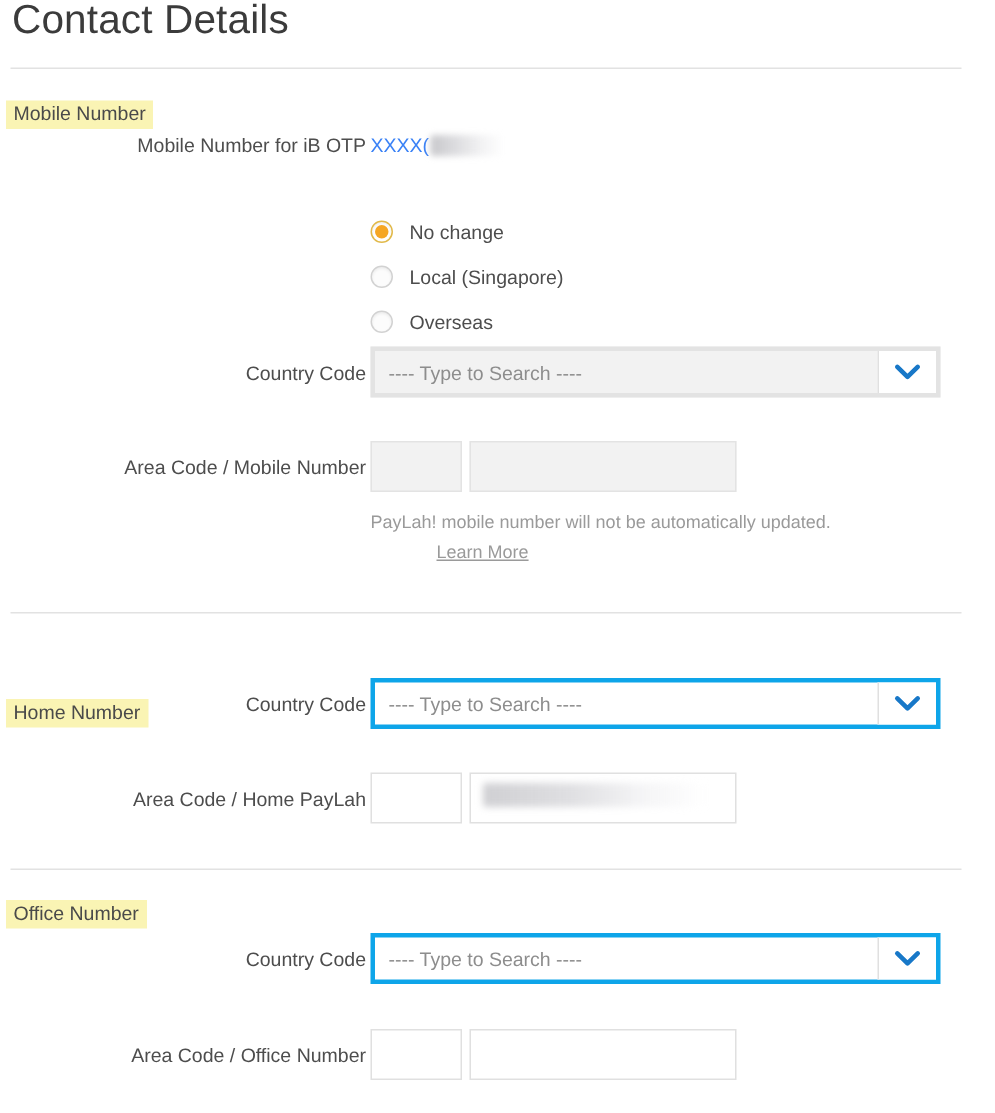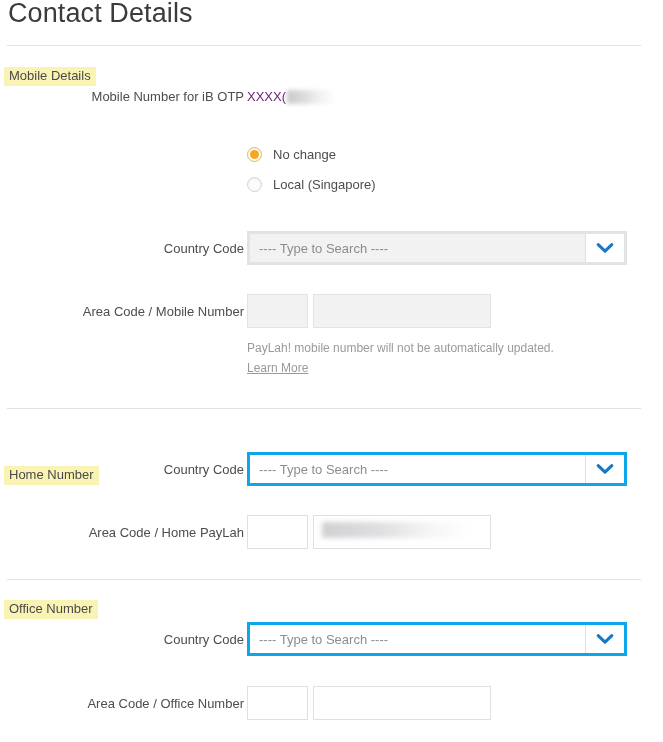--- a/index.html
+++ b/index.html
@@ -87,21 +87,21 @@
     white-space: nowrap;
   }
 
   
   .masked-value {
     position: absolute;
     left: 247px;
     display: flex;
     align-items: center;
     font-size: 13px;
-    color: #701a75;
+    color: #3b82f6;
     line-height: 17px;
   }
   .masked-blur {
     display: inline-block;
     width: 48px;
     height: 14px;
     margin-left: 1px;
     border-radius: 2px;
     background: linear-gradient(90deg,
         rgba(190,190,194,0.85) 0%,
@@ -246,38 +246,42 @@
   }
 </style>
 </head>
 <body>
 
 <div class="page">
 
   <div class="page-title">Contact Details</div>
   <div class="title-rule"></div>
 
-  <div class="section-head sh-mobile">Mobile Details</div>
+  <div class="section-head sh-mobile">Mobile Number</div>
 
   <div class="row" style="top:88px;">
     <div class="field-label">Mobile Number for iB OTP</div>
     <div class="masked-value">
       <span>XXXX(</span>
       <span class="masked-blur"></span>
     </div>
   </div>
 
   <div class="radio-group" style="top:139px;">
     <div class="radio-item selected">
       <span class="radio-dot"></span>
       <span class="radio-label">No change</span>
     </div>
     <div class="radio-item">
       <span class="radio-dot"></span>
       <span class="radio-label">Local (Singapore)</span>
+    </div>
+    <div class="radio-item">
+      <span class="radio-dot"></span>
+      <span class="radio-label">Overseas</span>
     </div>
   </div>
 
   <div class="row" style="top:240px;">
     <div class="field-label">Country Code</div>
   </div>
   <div class="select-wrap disabled" style="top:231px;">
     <div class="select-text">---- Type to Search ----</div>
     <div class="select-arrow">
       <svg width="18" height="12" viewBox="0 0 18 12" aria-hidden="true">
@@ -286,21 +290,21 @@
     </div>
   </div>
 
   <div class="row" style="top:303px;">
     <div class="field-label">Area Code / Mobile Number</div>
   </div>
   <div class="input-box area disabled" style="top:294px;"></div>
   <div class="input-box num disabled" style="top:294px;"></div>
 
   <div class="note" style="top:340px;">PayLah! mobile number will not be automatically updated.</div>
-  <div class="note-link" style="top:360px;">Learn More</div>
+  <div class="note-link" style="top:360px;margin-left:44px;">Learn More</div>
 
   <div class="divider d-home"></div>
   <div class="section-head sh-home">Home Number</div>
 
   <div class="row" style="top:461px;">
     <div class="field-label">Country Code</div>
   </div>
   <div class="select-wrap" style="top:452px;">
     <div class="select-text">---- Type to Search ----</div>
     <div class="select-arrow">

